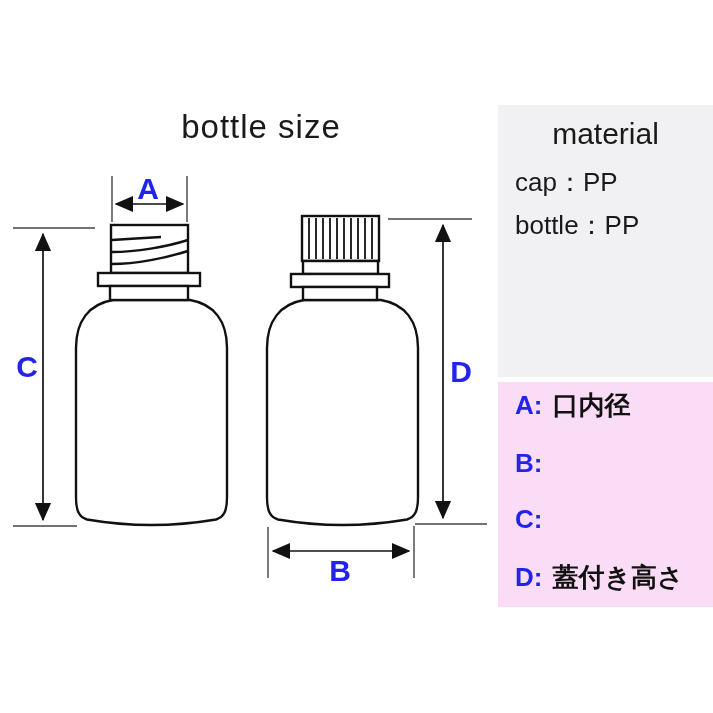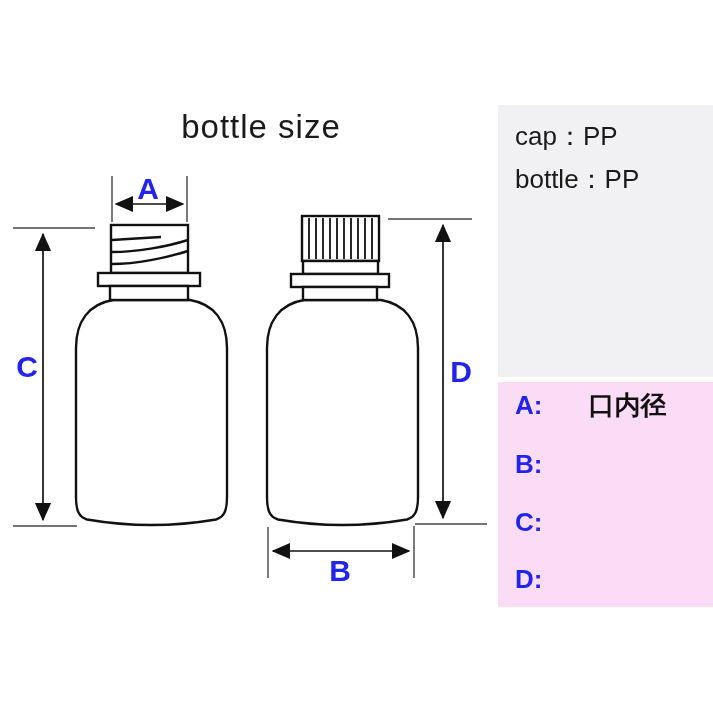--- a/index.html
+++ b/index.html
@@ -20,21 +20,21 @@
   }
   .panel-material .heading{font-size:30px;font-weight:500;text-align:center;margin:2px 0 10px 0;}
   .panel-material .mat-row{font-size:26px;line-height:43px;padding-left:17px;white-space:nowrap;}
   .panel-legend{
     top:382px;height:225px;background:var(--panel-pink);
     display:flex;flex-direction:column;justify-content:space-between;
     padding:6px 0 12px 17px;
   }
   .legend-row{font-size:26px;font-weight:bold;white-space:nowrap;display:flex;align-items:center;}
   .legend-key{color:var(--accent-blue);margin-right:10px;font-weight:bold;}
-  .legend-label{color:#111;margin-left:36px;}
+  .legend-label{color:#111;}
 </style>
 </head>
 <body>
 
 <div id="canvas">
 
   <div class="title">bottle size</div>
 
   <svg width="713" height="713" viewBox="0 0 713 713">
     <defs>
@@ -99,33 +99,35 @@
       <rect x="303" y="287" width="74" height="13"></rect>
     </g>
 
     <text class="dim-label" x="148" y="199" text-anchor="middle">A</text>
     <text class="dim-label" x="27" y="377" text-anchor="middle">C</text>
     <text class="dim-label" x="461" y="382" text-anchor="middle">D</text>
     <text class="dim-label" x="340" y="581" text-anchor="middle">B</text>
   </svg>
 
   <div class="panel panel-material">
+    <div class="heading">material</div>
     <div class="mat-row">cap：PP</div>
     <div class="mat-row">bottle：PP</div>
   </div>
 
   <div class="panel panel-legend">
     <div class="legend-row">
       <span class="legend-key">A:</span>
       <span class="legend-label">口内径</span>
     </div>
     <div class="legend-row">
       <span class="legend-key">B:</span>
     </div>
     <div class="legend-row">
       <span class="legend-key">C:</span>
     </div>
     <div class="legend-row">
       <span class="legend-key">D:</span>
+      <span class="legend-label">蓋付き高さ</span>
     </div>
   </div>
 
 </div>
 
 </body></html>

